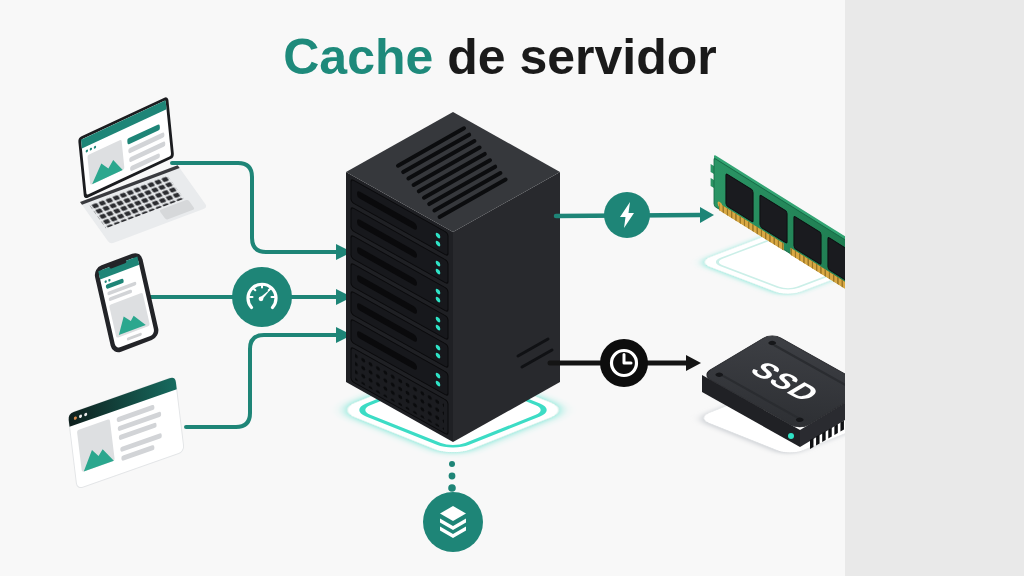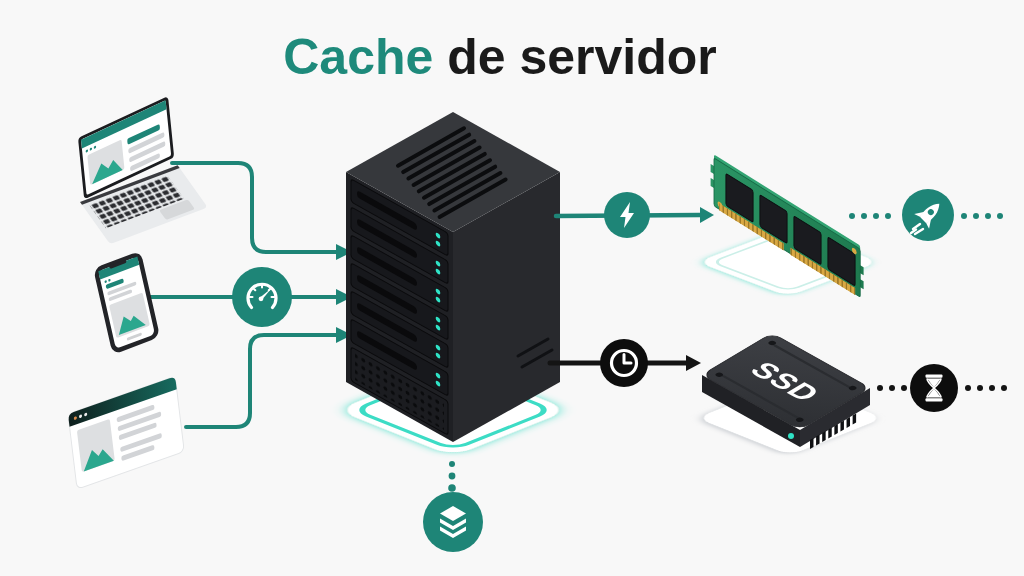--- a/index.html
+++ b/index.html
@@ -1,17 +1,17 @@
 <!DOCTYPE html>
 <html><head>
 <meta charset="utf-8">
 <style>
   html,body{margin:0;padding:0;background:#e9e9e9;}
   .stage{
-    position:relative;width:1024px;height:576px;overflow:hidden;
+    position:relative;width:845px;height:576px;overflow:hidden;
     background:#84cc16;font-family:"Liberation Sans",sans-serif;
   }
   svg{display:block}
   text{font-family:"Liberation Sans","DejaVu Sans",sans-serif;}
 </style>
 </head>
 <body>
 
 <div class="stage">
 <svg width="1024" height="576" viewBox="0 0 1024 576">

